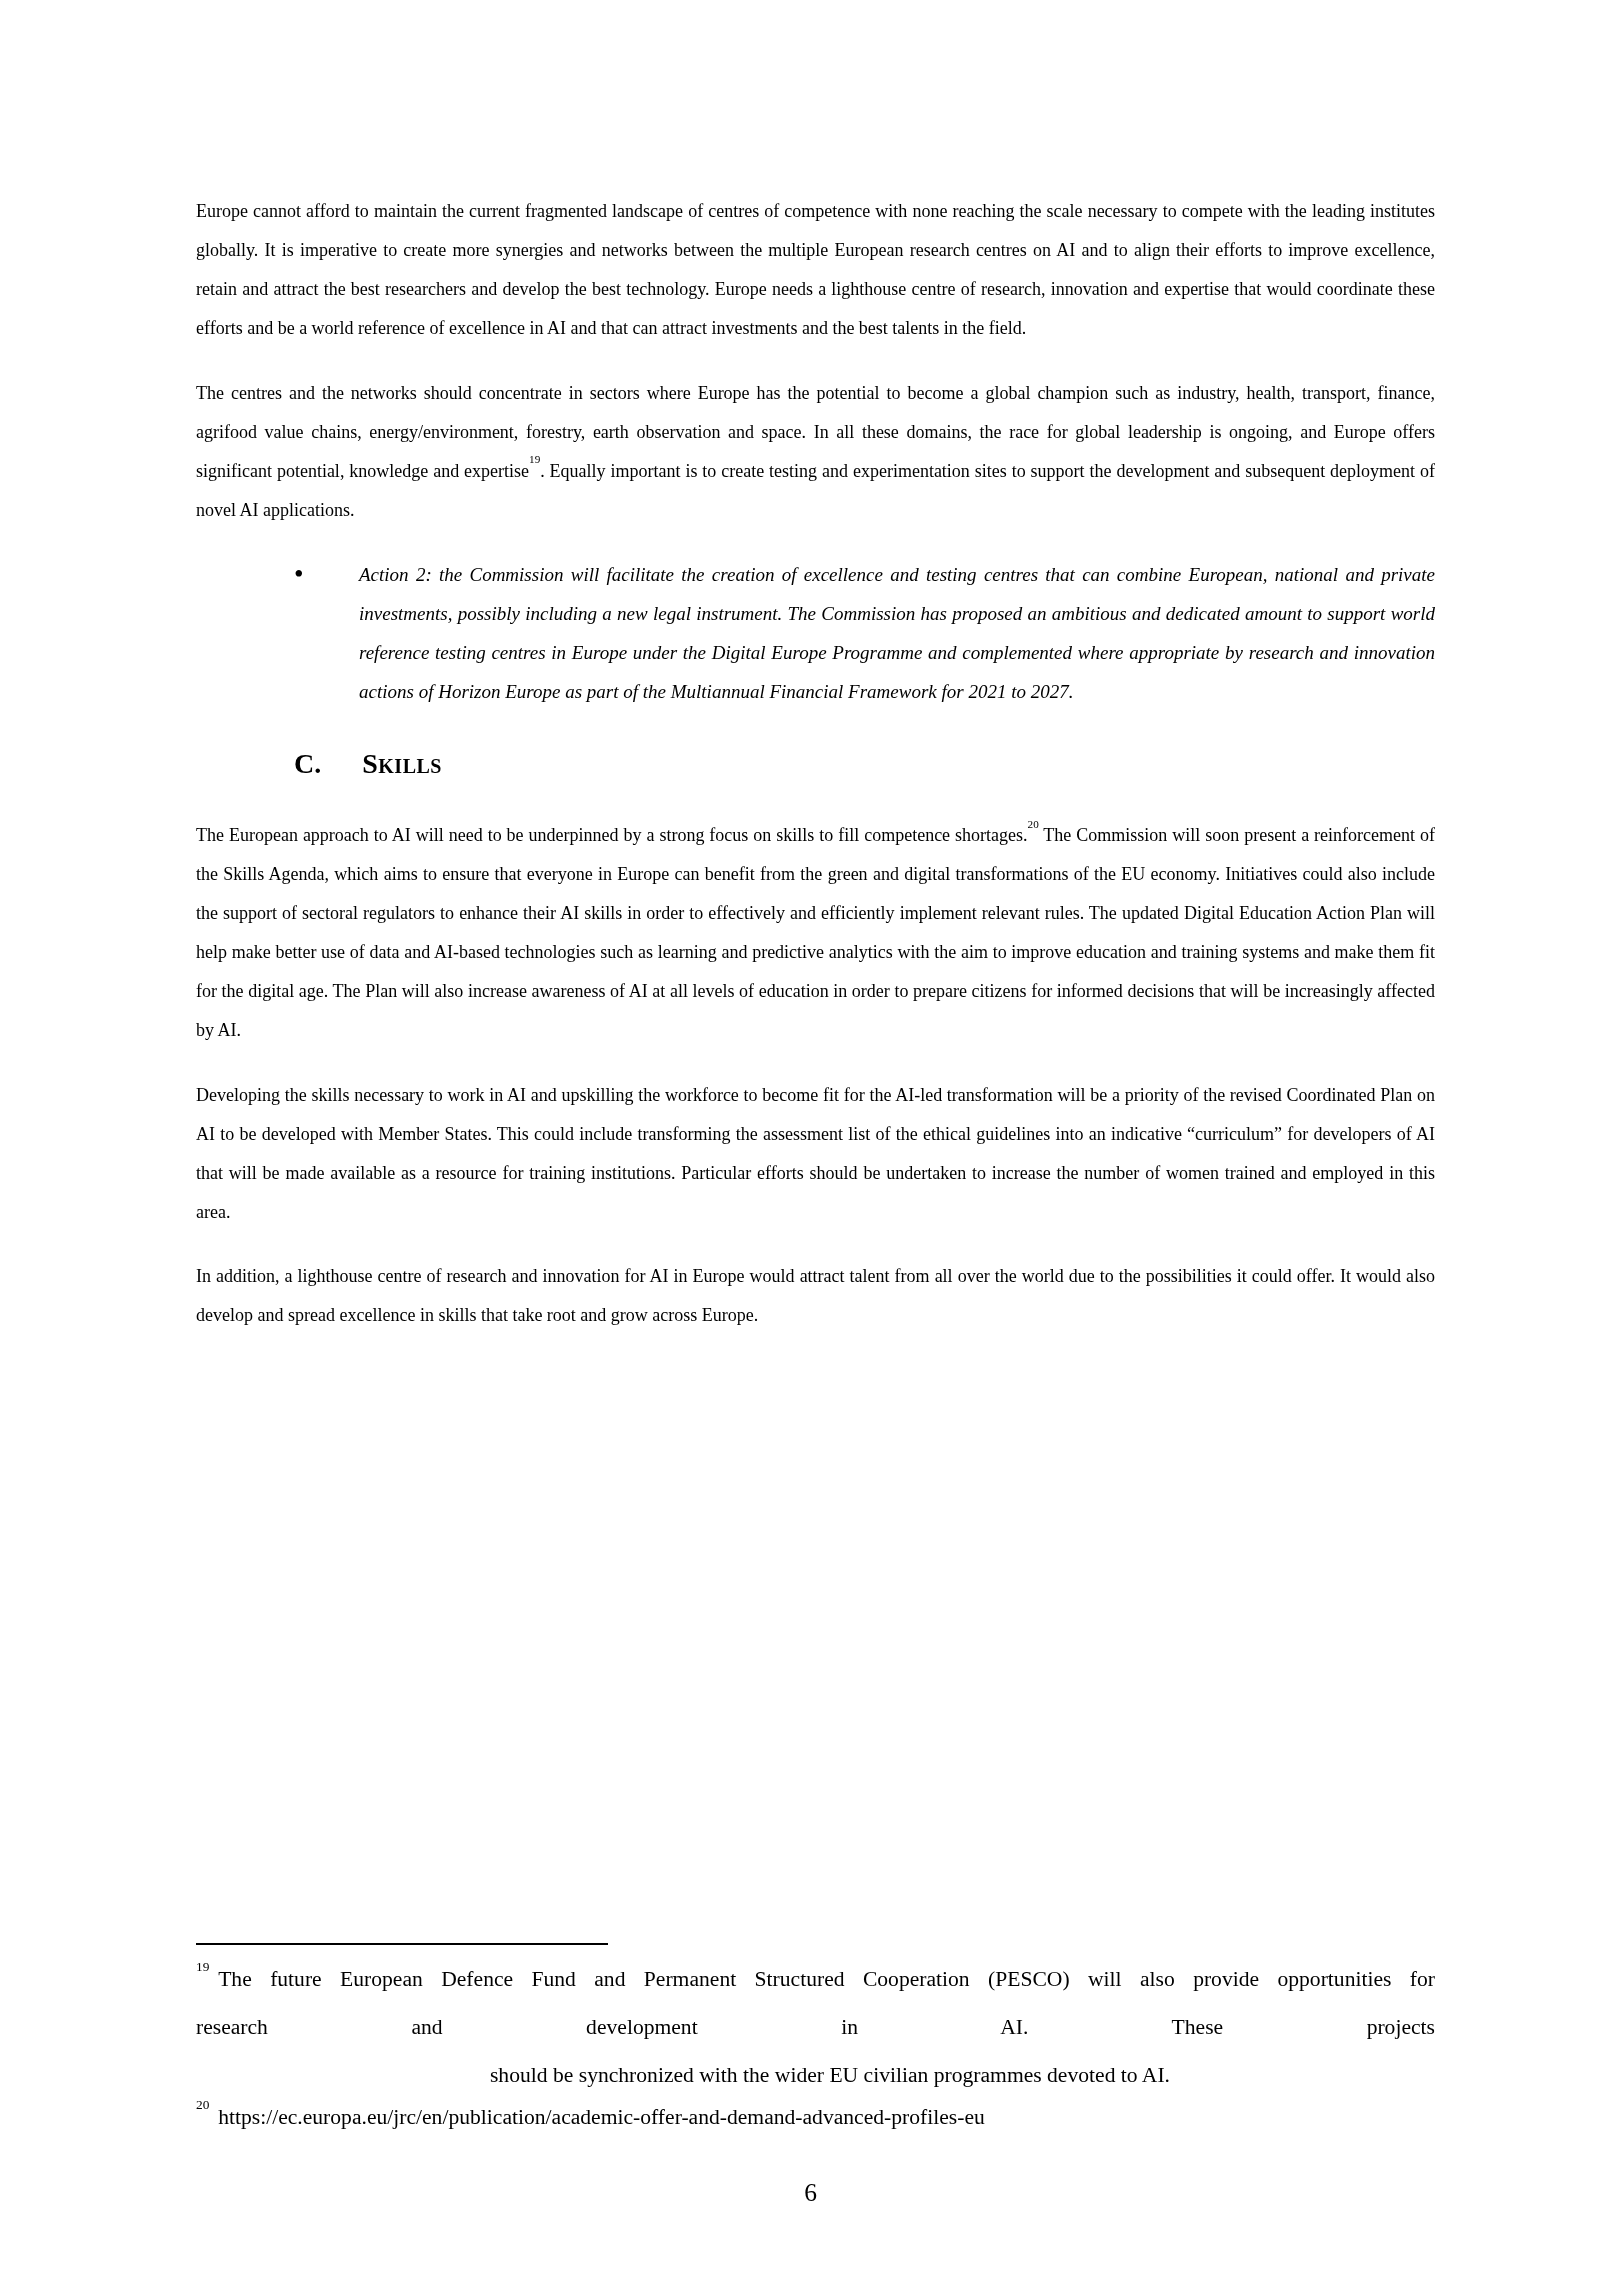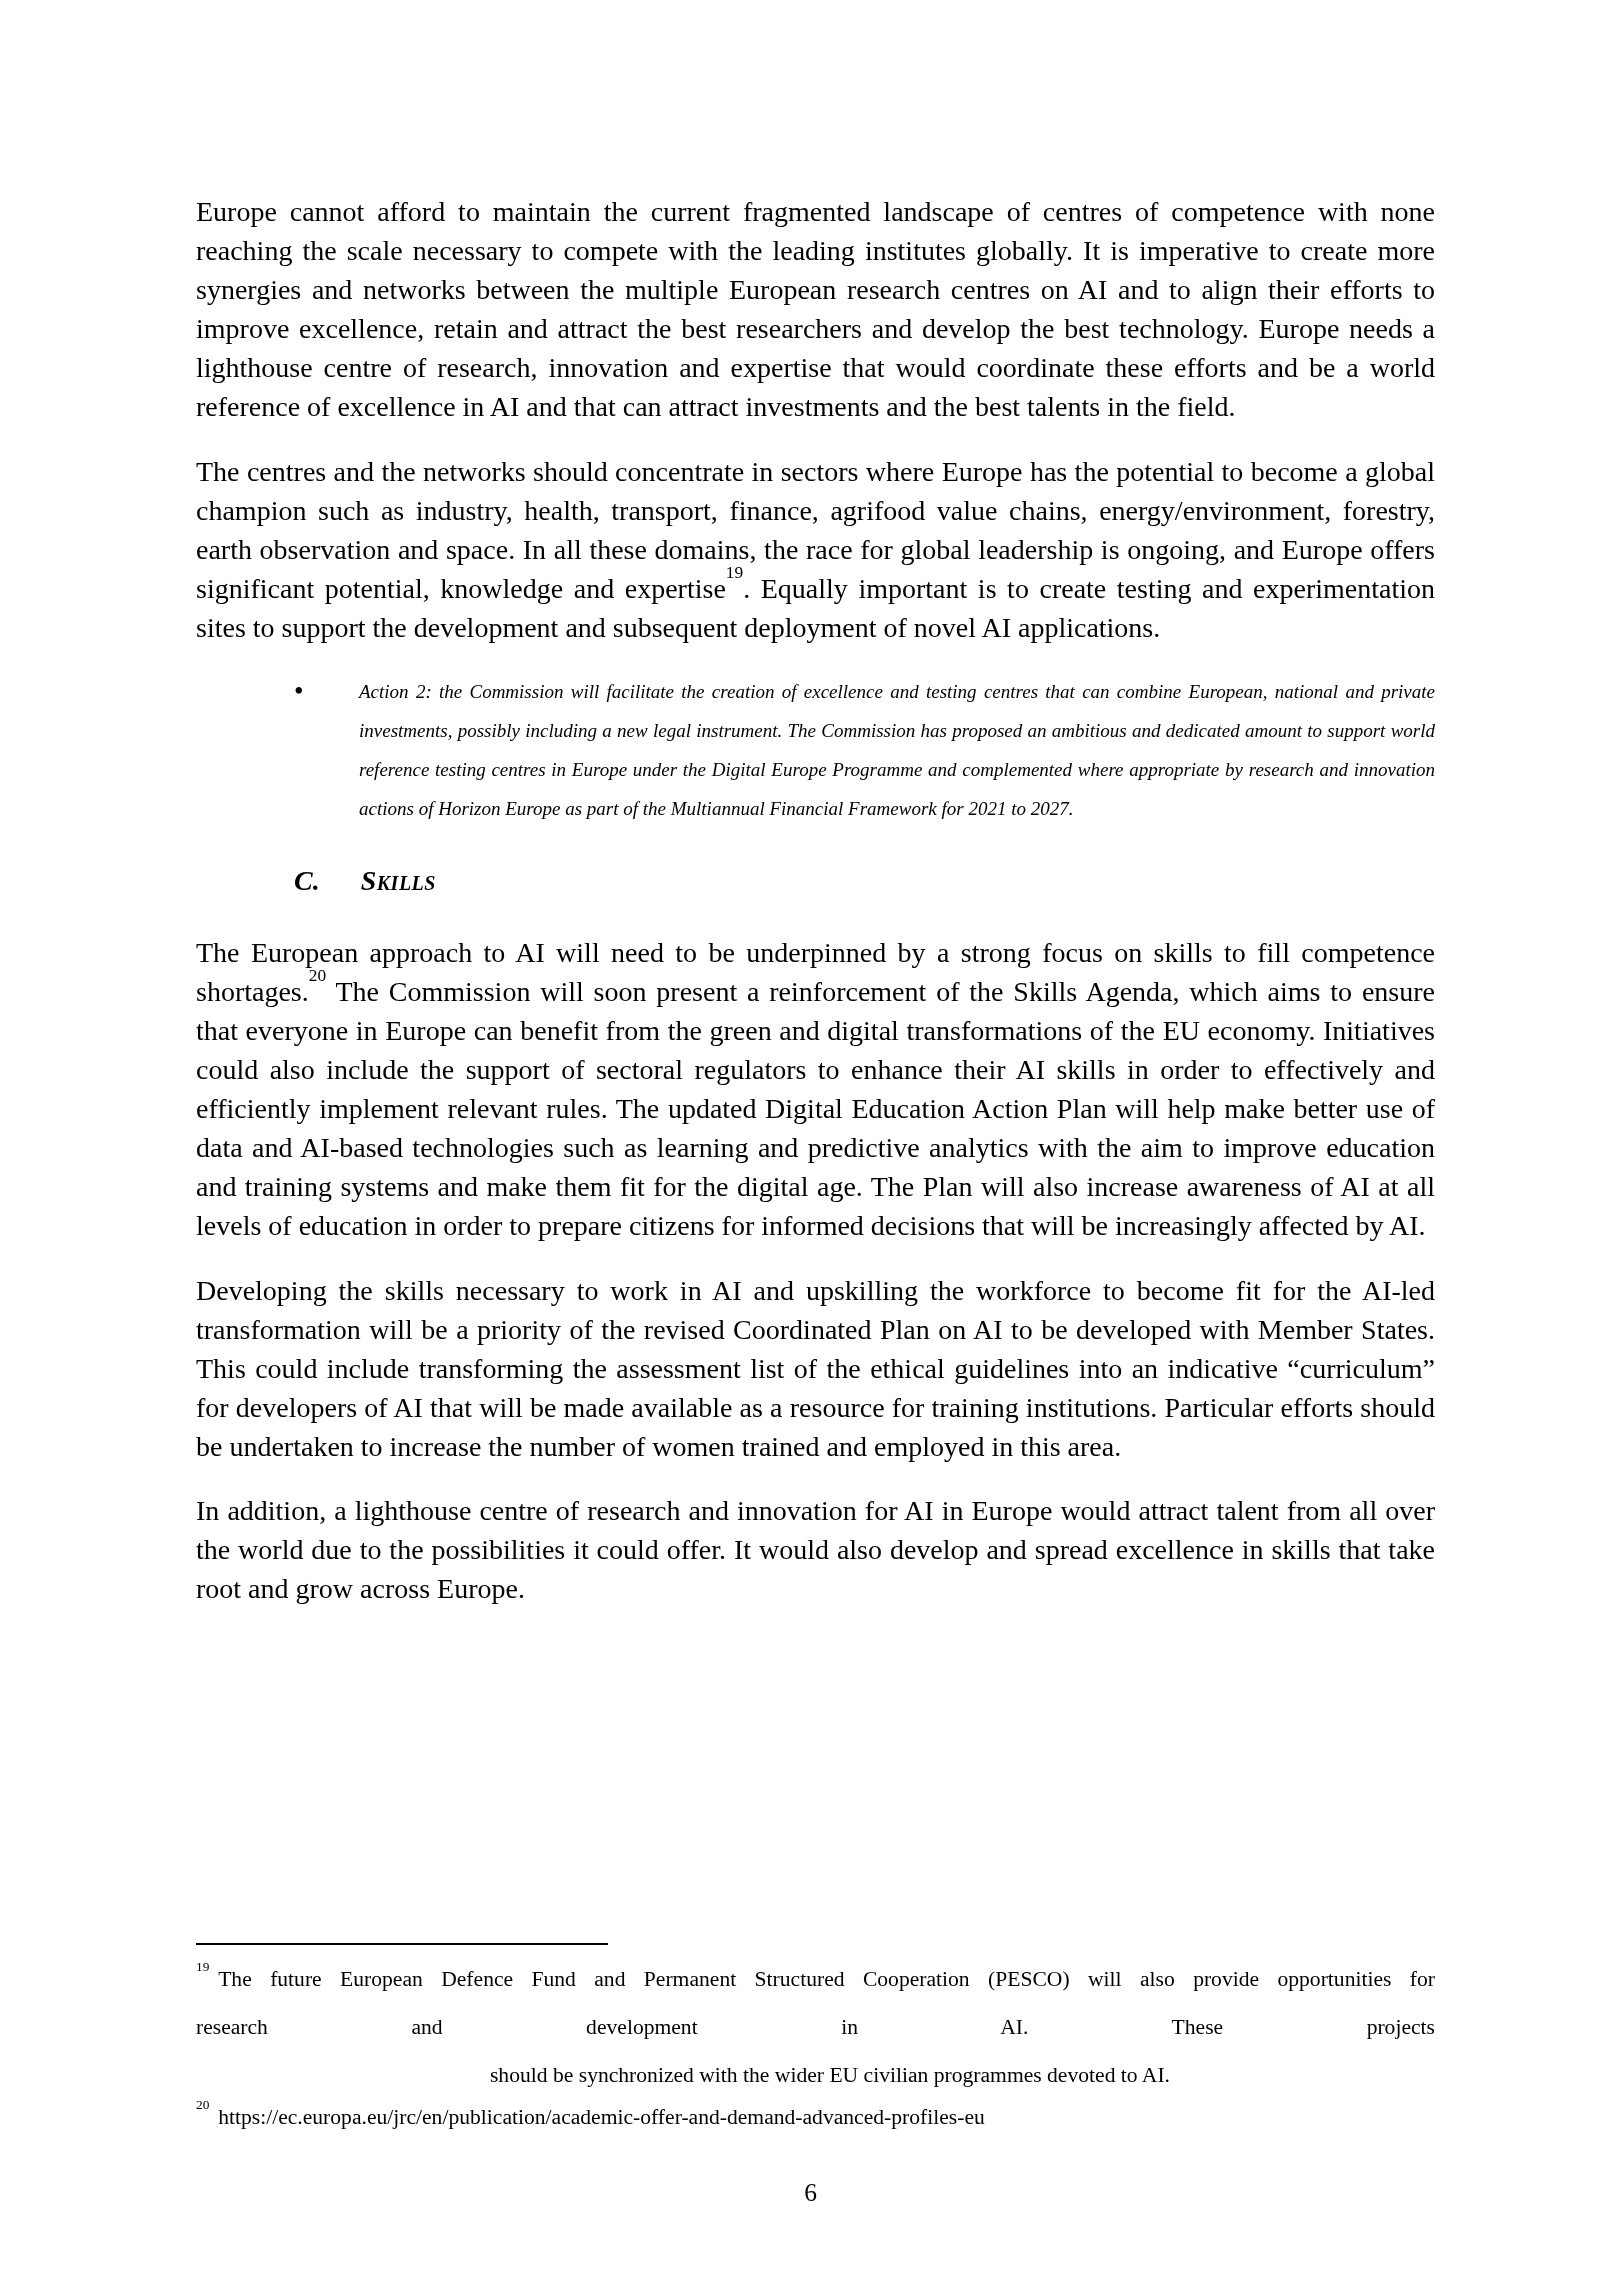--- a/index.html
+++ b/index.html
@@ -15,21 +15,21 @@
     overflow: hidden;
   }
   .content {
     position: absolute;
     left: 196px;
     right: 186px;
     top: 192px;
   }
   .para {
     margin: 0 0 25.5px 0;
-    font-size: 28px;
+    font-size: 18px;
     line-height: 39px;
     text-align: justify;
   }
   sup.fn-ref {
     font-size: 0.62em;
     line-height: 0;
     position: relative;
     top: -0.55em;
   }
   .bullet-item {
@@ -50,21 +50,20 @@
     line-height: 39px;
     text-align: justify;
     font-style: italic;
   }
   .heading {
     margin: 33px 0 33px 0;
     padding-left: 98px;
     font-size: 28px;
     line-height: 39px;
     font-weight: bold;
-    font-style: italic;
   }
   .h-letter { margin-right: 41px; }
   .h-label { font-variant: small-caps; letter-spacing: 0.5px; }
 
   .footnotes {
     position: absolute;
     left: 196px;
     right: 186px;
     top: 1943px;
     font-size: 21.6px;

